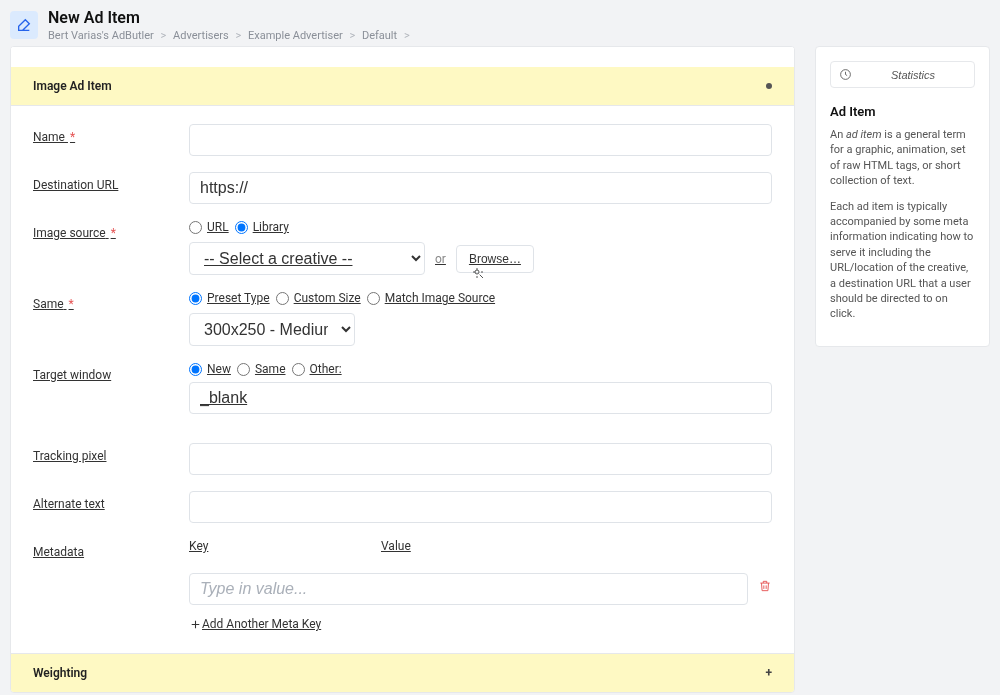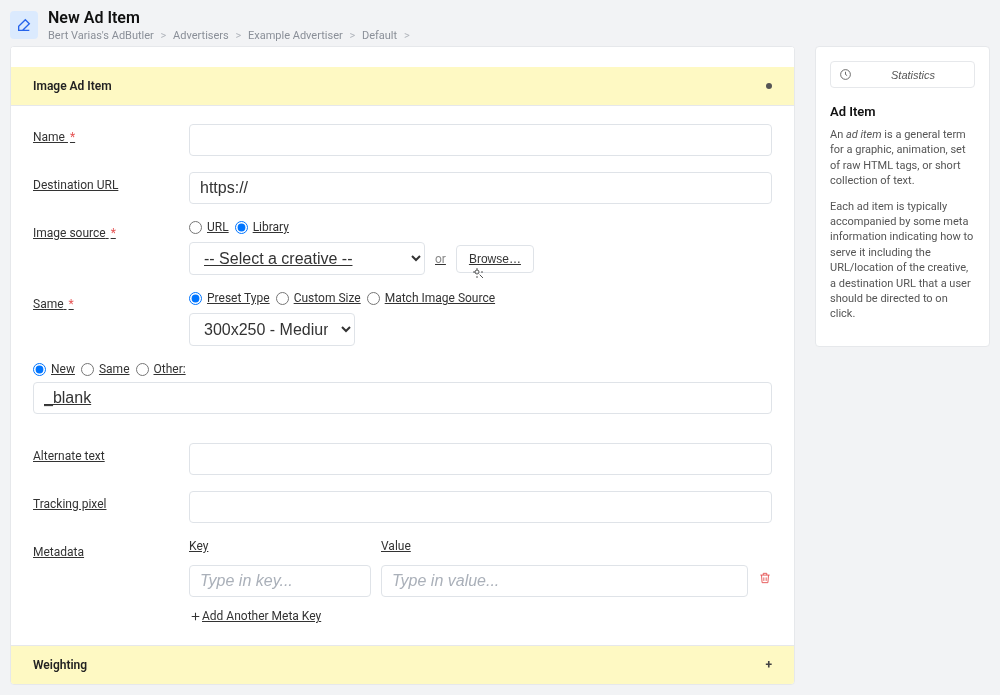--- a/index.html
+++ b/index.html
@@ -223,66 +223,64 @@
                   <span>Match Image Source</span>
                 </label>
             </div>
             <select class="select-md">
               <option>300x250 - Medium Rectangle</option>
             </select>
           </div>
         </div>
 
         <div class="form-row">
+          <label class="flabel">Target window</label>
           <div class="fcontrol">
             <div class="radio-row" style="margin-bottom:13px;">
               <label>
                   <input type="radio" name="tw" checked="" style=""> 
                   <span>New</span>
                 </label>
               <label>
                   <input type="radio" name="tw" style=""> 
                   <span>Same</span>
                 </label>
               <label>
                   <input type="radio" name="tw" style=""> 
                   <span>Other:</span>
                 </label>
               <input type="text" class="tiny-input" value="_blank" style="">
             </div>
           </div>
         </div>
 
         <div class="form-row">
+          <label class="flabel">Tracking pixel</label>
+          <div class="fcontrol">
+            <input type="text" style="">
+          </div>
+        </div>
+
+        <div class="form-row">
           <label class="flabel">Alternate text</label>
-          <div class="fcontrol">
-            <input type="text" style="">
-          </div>
-        </div>
-
-        <div class="form-row">
-          <label class="flabel">Tracking pixel</label>
           <div class="fcontrol">
             <input type="text" style="">
           </div>
         </div>
 
 
         <div class="form-row" style="margin-bottom:0;">
           <label class="flabel">Metadata</label>
           <div class="fcontrol">
-            <div class="meta-row" style="margin-bottom:6px;justify-content:flex-end;">
+            <div class="meta-row" style="margin-bottom:14px;justify-content:flex-end;">
               <div class="meta-key-col subhead">Key</div>
               <div class="meta-val-col subhead">Value</div>
               <div style="width:14px;"></div>
             </div>
             <div class="meta-row">
-              <div class="meta-key-col">
-                <input type="text" placeholder="Type in key..." style="">
-              </div>
               <div class="meta-val-col">
                 <input type="text" placeholder="Type in value..." style="">
               </div>
               <div class="trash">
                 <svg viewBox="0 0 24 24">
                     <path d="M4 7h16M9 7V4h6v3M6 7l1 13h10l1-13M10 11v6M14 11v6"></path>
                   </svg>
               </div>
             </div>
             <div class="add-link">

